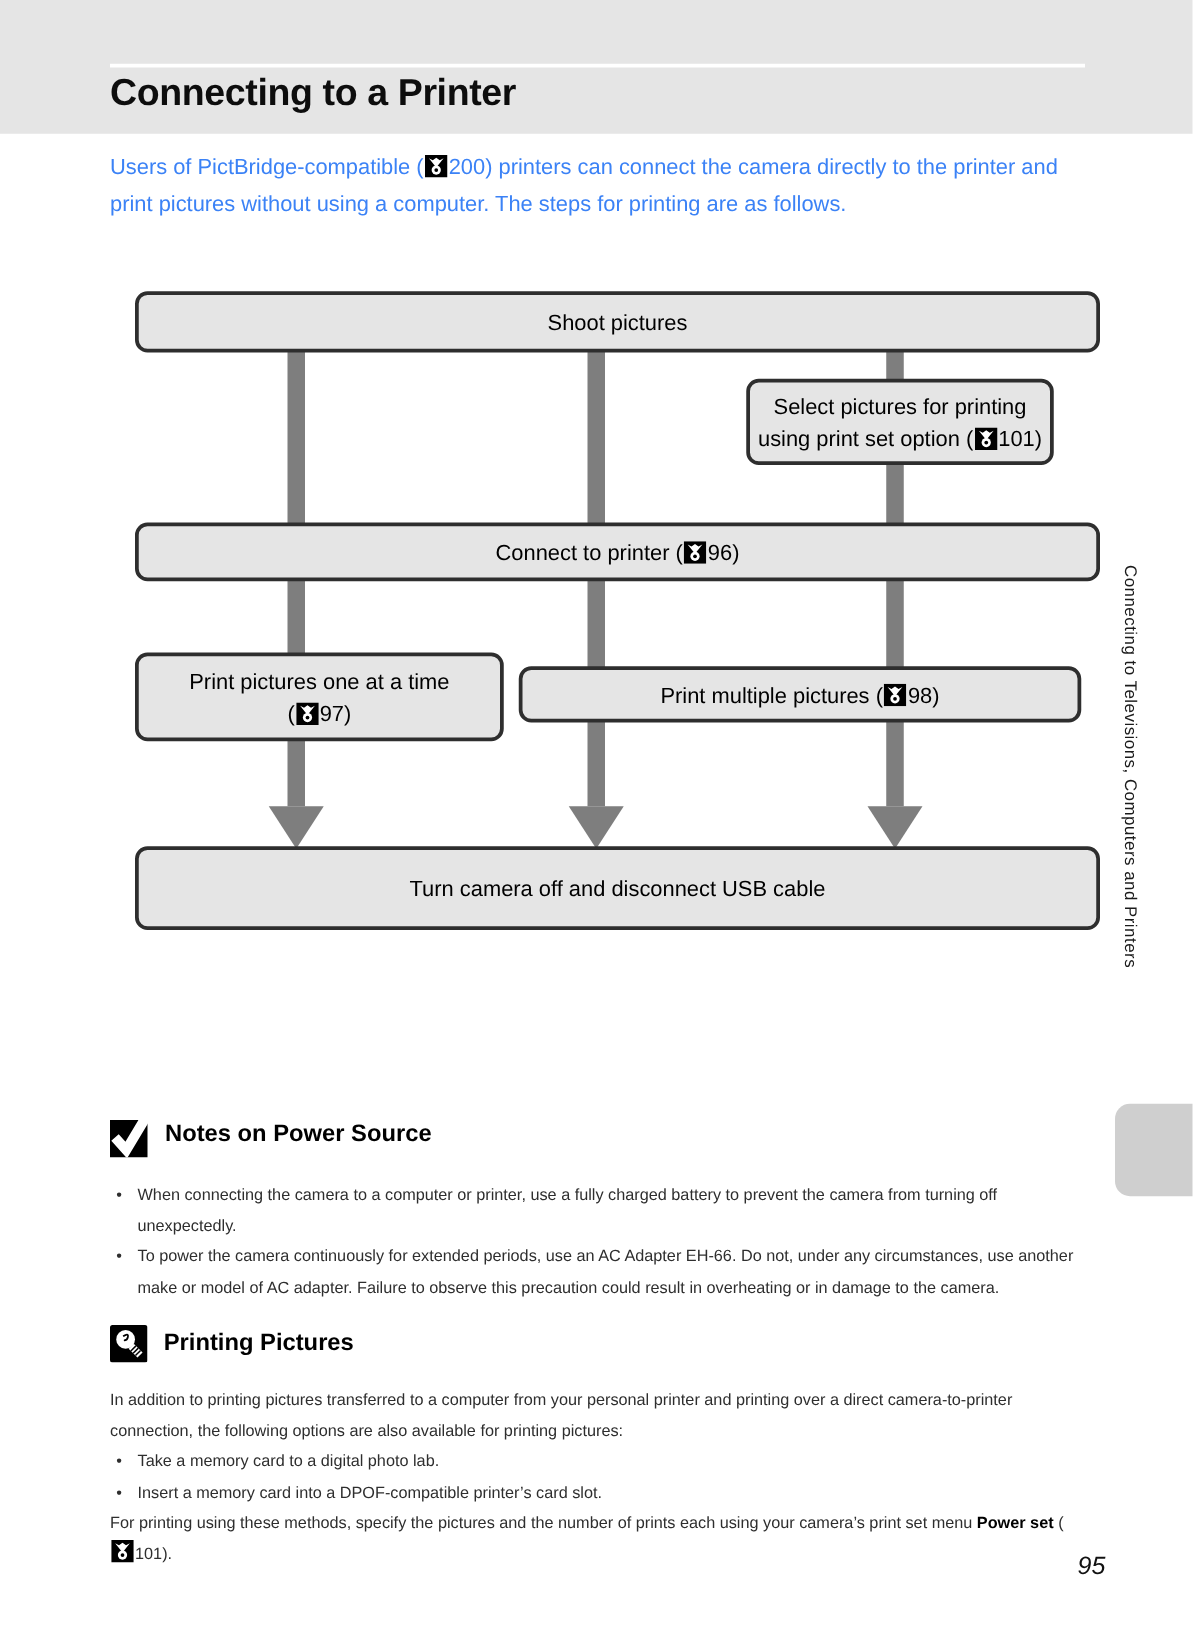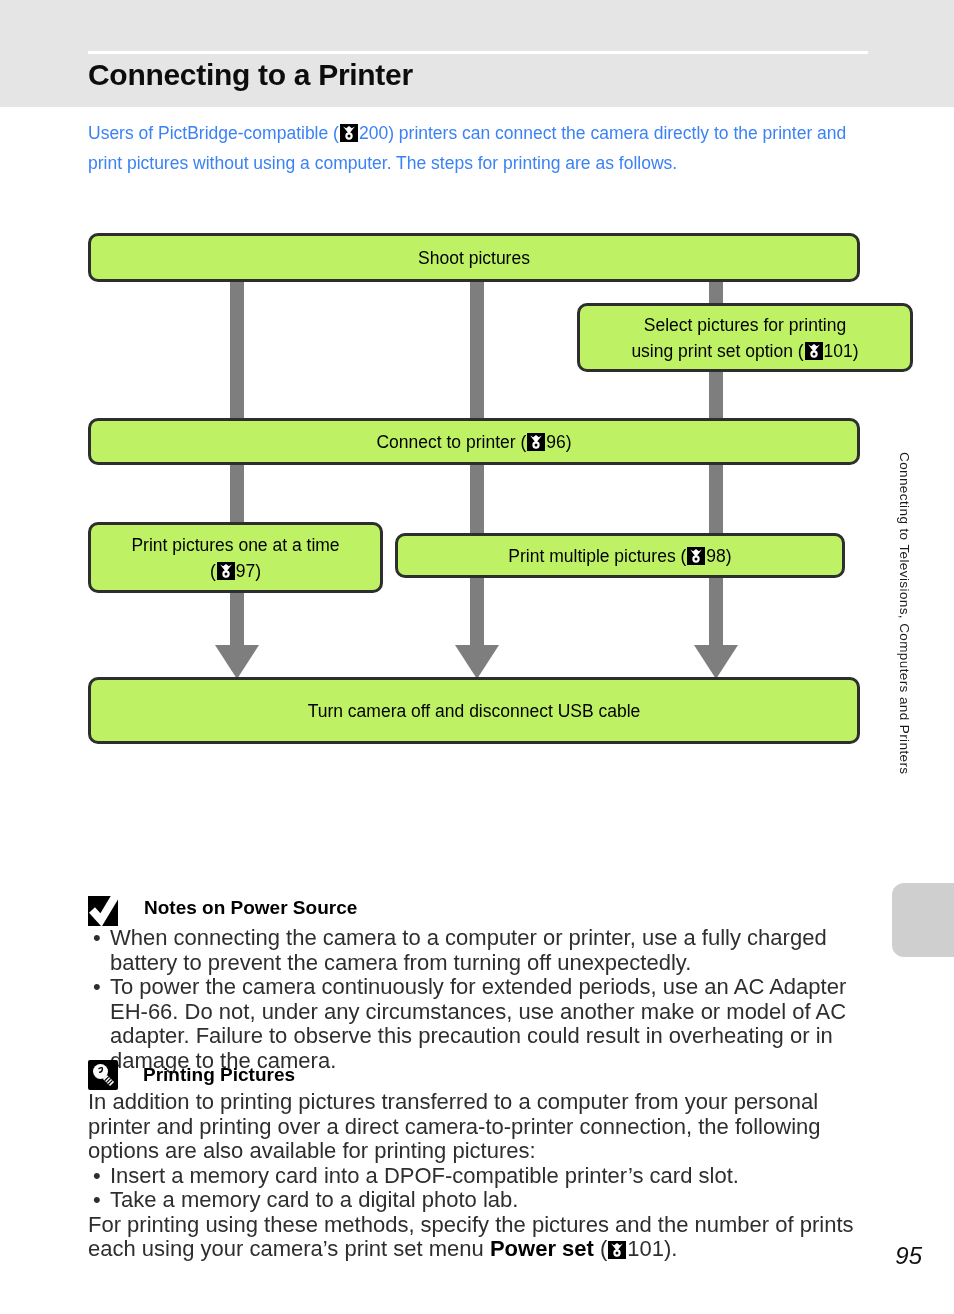--- a/index.html
+++ b/index.html
@@ -33,62 +33,62 @@
   .flowchart { position:absolute; left:88px; top:233px; width:772px; height:515px; }
   .vbar { position:absolute; width:14px; top:45px; height:367px; background:#7e7e7e; }
   .vbar.c1 { left:142px; } .vbar.c2 { left:382px; } .vbar.c3 { left:621px; }
   .arrowhead {
     position:absolute; top:412px; width:0; height:0;
     border-left:22px solid transparent; border-right:22px solid transparent;
     border-top:34px solid #7e7e7e;
   }
   .arrowhead.c1 { left:127px; } .arrowhead.c2 { left:367px; } .arrowhead.c3 { left:606px; }
   .fbox {
-    position:absolute; background:#bef264; border:3px solid #2e2e2e; border-radius:10px;
+    position:absolute; background:#e5e5e5; border:3px solid #2e2e2e; border-radius:10px;
     display:flex; flex-direction:column; align-items:center; justify-content:center;
-    text-align:center; font-size:17.5px; color:#000; line-height:26px;
+    text-align:center; font-size:17.5px; color:#000; line-height:26px;margin-left:20px;
   }
   .fbox-shoot      { left:0;   top:0;   width:772px; height:49px; }
-  .fbox-select     { left:489px; top:70px;  width:336px; height:69px; }
+  .fbox-select     { left:489px; top:70px;  width:246px; height:69px; }
   .fbox-connect    { left:0;   top:185px; width:772px; height:47px; }
   .fbox-print-one  { left:0;   top:289px; width:295px; height:71px;text-align:center; }
   .fbox-print-multi{ left:307px; top:300px; width:450px; height:45px; }
   .fbox-turn-off   { left:0;   top:444px; width:772px; height:67px; }
 
   .ref-ic { display:inline-block; width:18px; height:18px; vertical-align:-3px; margin:0 1px; }
   .ref-ic svg { display:block; }
 
   
   .section { position:absolute; left:88px; width:782px; }
   .sec-notes   { top:889px; }
   .sec-print   { top:1060px; }
-  .sec-head { display:flex; align-items:center; gap:25px; }
+  .sec-head { display:flex; align-items:center; gap:13px; }
   .sec-head h2 { font-size:19px; font-weight:bold; color:#000; }
   .sec-icon { flex:0 0 auto; display:block; }
-  .sec-body { margin-top:0; font-size:22px; line-height:24.5px; color:#2e2e2e; }
+  .sec-body { margin-top:18px; font-size:13px; line-height:24.5px; color:#2e2e2e; }
   .bullet { position:relative; padding-left:22px; }
   .bullet::before { content:"•"; position:absolute; left:5px; top:0; color:#2e2e2e; }
   .para { margin:0; }
   .bold { font-weight:bold; color:#000; }
 
   
   .side-label {
     position:absolute; left:897px; top:452px; height:430px;
     writing-mode:vertical-rl;
     font-size:13.5px; color:#1a1a1a; letter-spacing:0.4px; white-space:nowrap;
   }
   .side-tab {
     position:absolute; left:892px; top:883px; right:0; height:74px;
     background:#cfcfcf; border-radius:12px 0 0 12px;
   }
 
   
   .page-num {
-    position:absolute; left:862px; top:1242px; width:60px; text-align:right;
-    font-size:24px; font-style:italic; color:#111;
+    position:absolute; left:862px; top:1242px; width:60px; text-align:left;
+    font-size:20px; font-style:italic; color:#111;
   }
 </style>
 </head>
 <body>
 
 <div class="header">
   <div class="header-rule"></div>
   <div class="page-title">Connecting to a Printer</div>
 </div>
 
@@ -178,22 +178,22 @@
         <rect x="15.5" y="17.6" width="10" height="5.8" fill="#fff"></rect>
         <line x1="18" y1="17.6" x2="18" y2="23.4" stroke="#000" stroke-width="1.2"></line>
         <line x1="20.6" y1="17.6" x2="20.6" y2="23.4" stroke="#000" stroke-width="1.2"></line>
         <line x1="23.2" y1="17.6" x2="23.2" y2="23.4" stroke="#000" stroke-width="1.2"></line>
       </g>
     </svg>
     <h2>Printing Pictures</h2>
   </div>
   <div class="sec-body">
     <p class="para">In addition to printing pictures transferred to a computer from your personal printer and printing over a direct camera-to-printer connection, the following options are also available for printing pictures:</p>
+    <div class="bullet">Take a memory card to a digital photo lab.</div>
     <div class="bullet">Insert a memory card into a DPOF-compatible printer’s card slot.</div>
-    <div class="bullet">Take a memory card to a digital photo lab.</div>
     <p class="para"><span>For printing using these methods, specify the pictures and the number of prints each using your </span><span>camera’s print set menu </span><span class="bold">Power set</span><span> (</span><span class="ref-ic"><svg width="18" height="18" viewBox="0 0 18 18">
             <rect width="18" height="18" fill="#000"></rect>
             <path d="M9 10 L3.1 2.5 L6.2 4.2 L9 2.1 L11.8 4.2 L14.9 2.5 Z" fill="#fff"></path>
             <circle cx="9" cy="12" r="3.7" fill="#fff"></circle>
             <circle cx="9" cy="12" r="1.5" fill="#000"></circle>
           </svg></span><span>101</span><span>).</span></p>
   </div>
 </div>
 
 <div class="side-label">Connecting to Televisions, Computers and Printers</div>

